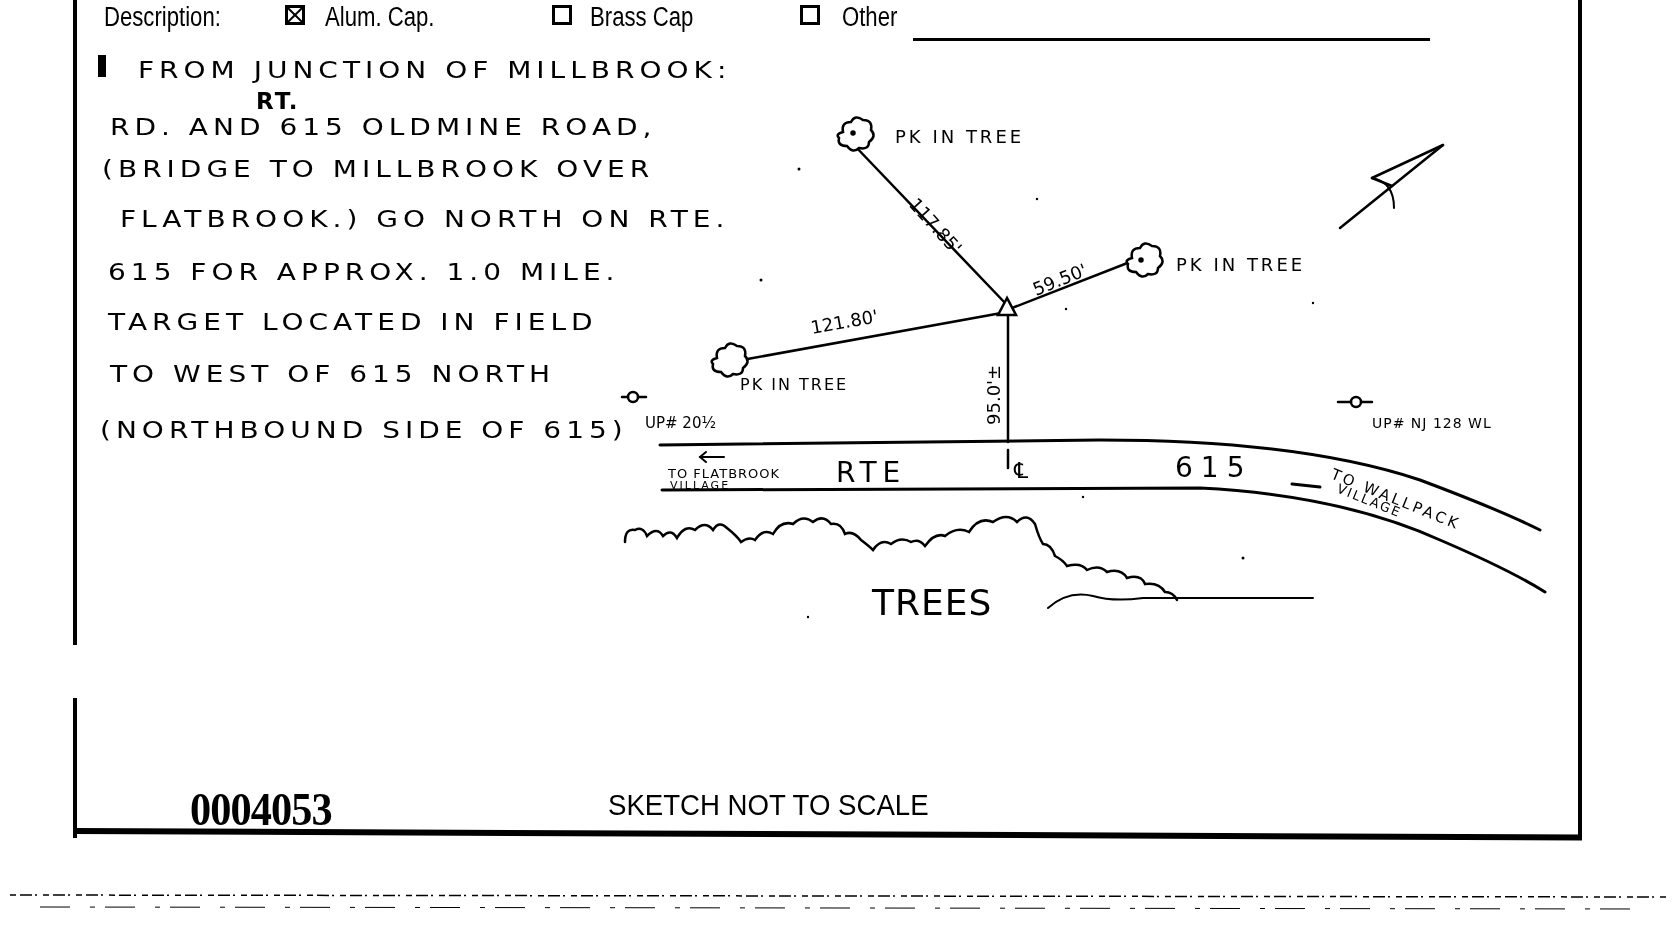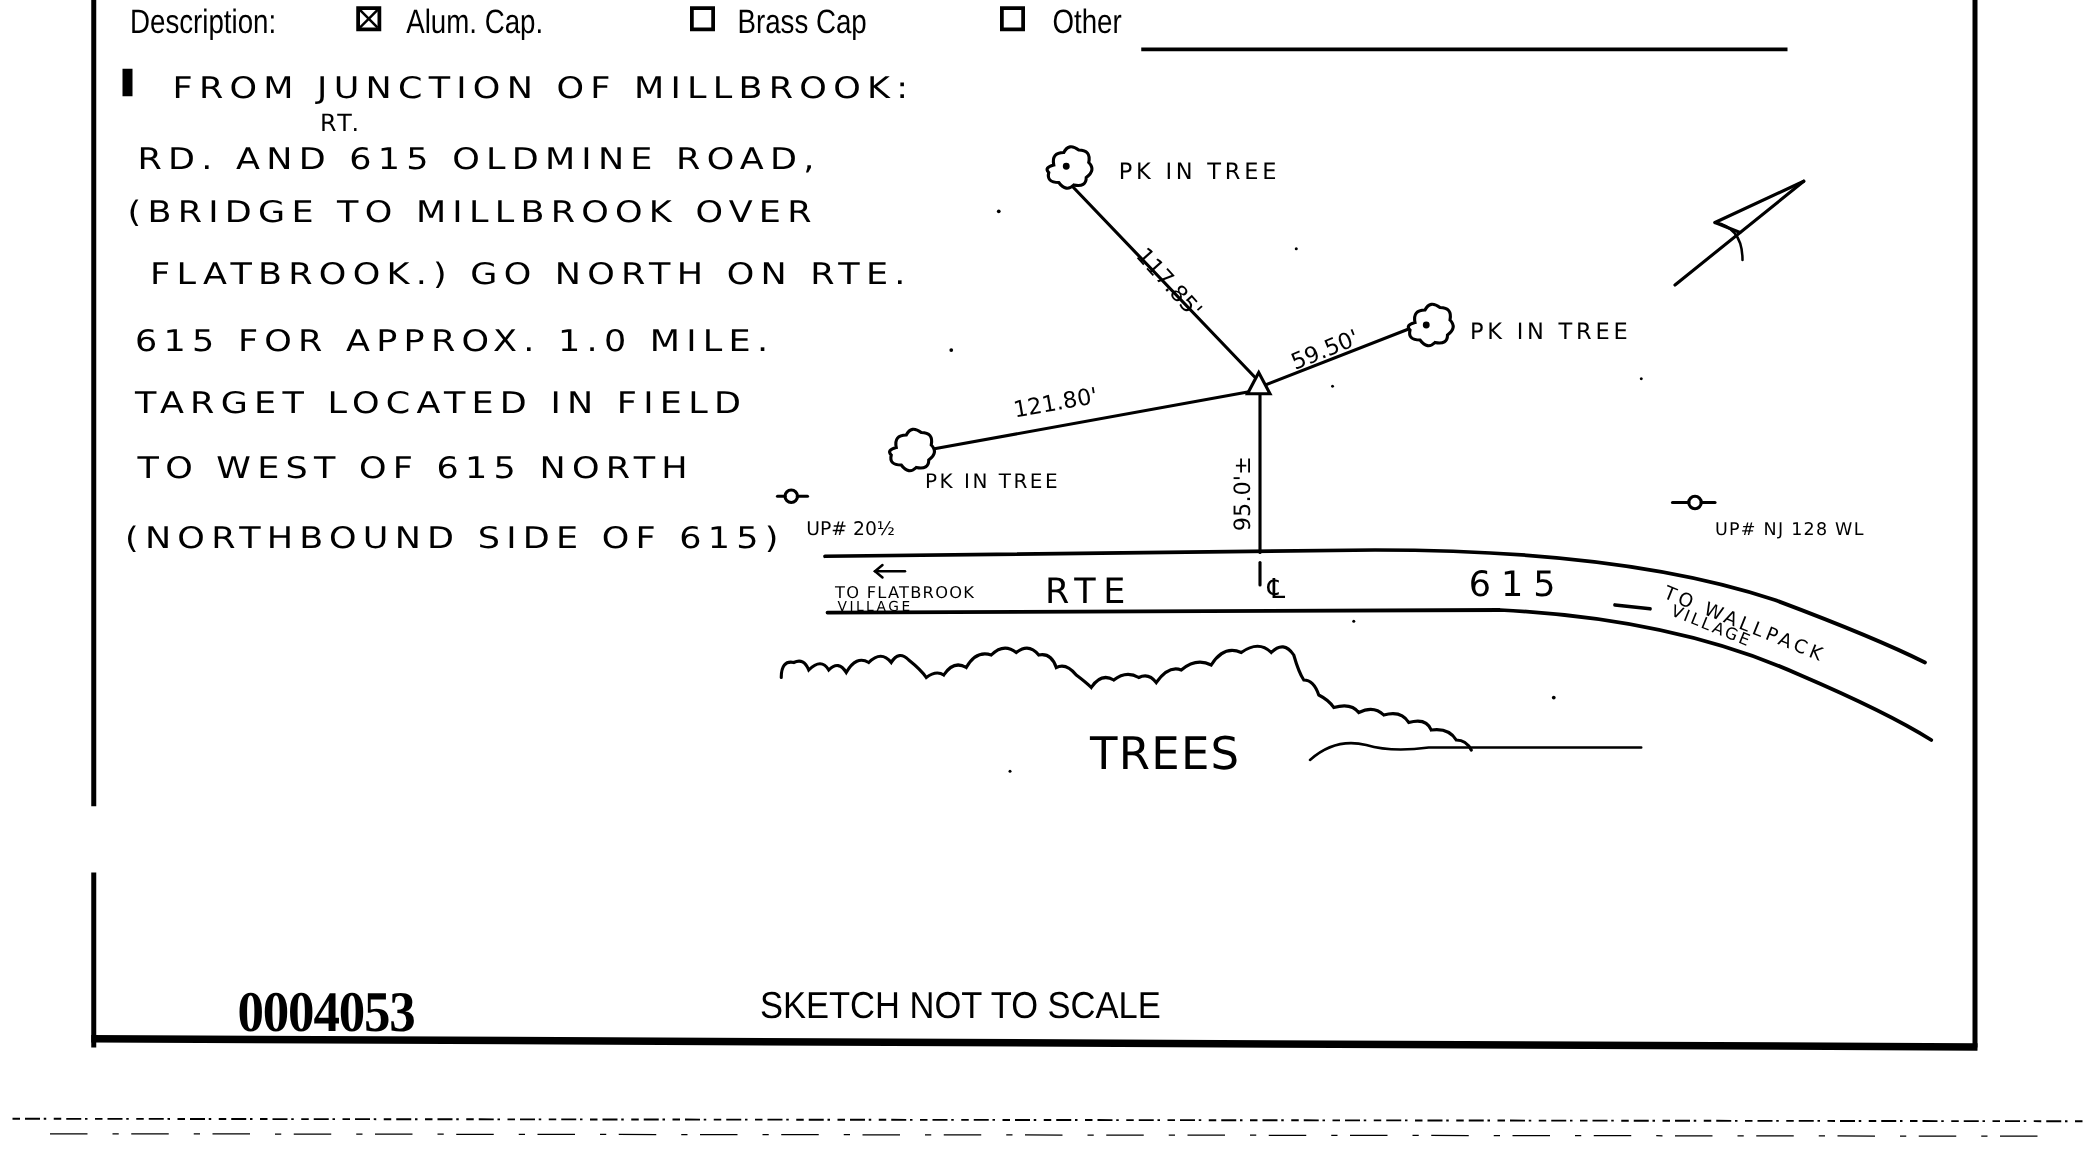--- a/index.html
+++ b/index.html
@@ -9,21 +9,21 @@
   .frame-left-bot { left:73px; top:698px; width:4px; height:140px; background:#000; }
   .frame-right { left:1578px; top:0; width:4px; height:838px; background:#000; }
   .frame-bottom { left:73px; top:828px; width:1509px; height:6px; background:#000; transform:rotate(0.25deg); transform-origin:left center; }
   .form-label { font-family:"Liberation Sans Narrow","Liberation Sans", sans-serif; font-size:27px; transform:scaleX(0.82); transform-origin:left top; white-space:nowrap; top:0px; line-height:34px; }
   .checkbox { width:20px; height:20px; border:3px solid #000; top:5px; box-sizing:border-box; }
   .checkbox.checked::before, .checkbox.checked::after { content:""; position:absolute; left:50%; top:50%; width:20px; height:2px; background:#000; }
   .checkbox.checked::before { transform:translate(-50%,-50%) rotate(45deg); }
   .checkbox.checked::after { transform:translate(-50%,-50%) rotate(-45deg); }
   .other-line { left:913px; top:38px; width:517px; height:3px; background:#000; }
   .hand { font-family:"DejaVu Sans", sans-serif; font-size:28px; letter-spacing:5px; white-space:nowrap; line-height:30px; transform:scaleY(0.85); transform-origin:left top; }
-  .hand-sm { font-family:"DejaVu Sans", sans-serif; font-size:19px; letter-spacing:2px; white-space:nowrap; }
+  .hand-sm { font-family:"DejaVu Sans", sans-serif; font-size:23px; letter-spacing:2px; white-space:nowrap;font-weight:bold; }
   .doc-number { left:190px; top:783px; font-family:"Liberation Serif", serif; font-weight:bold; font-size:46px; letter-spacing:-1px; transform:scaleX(0.92); transform-origin:left top; }
   .sketch-note { left:608px; top:788px; font-size:30px; transform:scaleX(0.92); transform-origin:left top; white-space:nowrap; }
   .noise { left:0; top:885px; width:1680px; height:40px; }
   .bullet-mark { left:98px; top:55px; width:8px; height:22px; background:#000; }
   svg.sketch { position:absolute; left:0; top:0; }
 </style>
 </head>
 <body>
 
 <div class="abs frame-left-top"></div>

